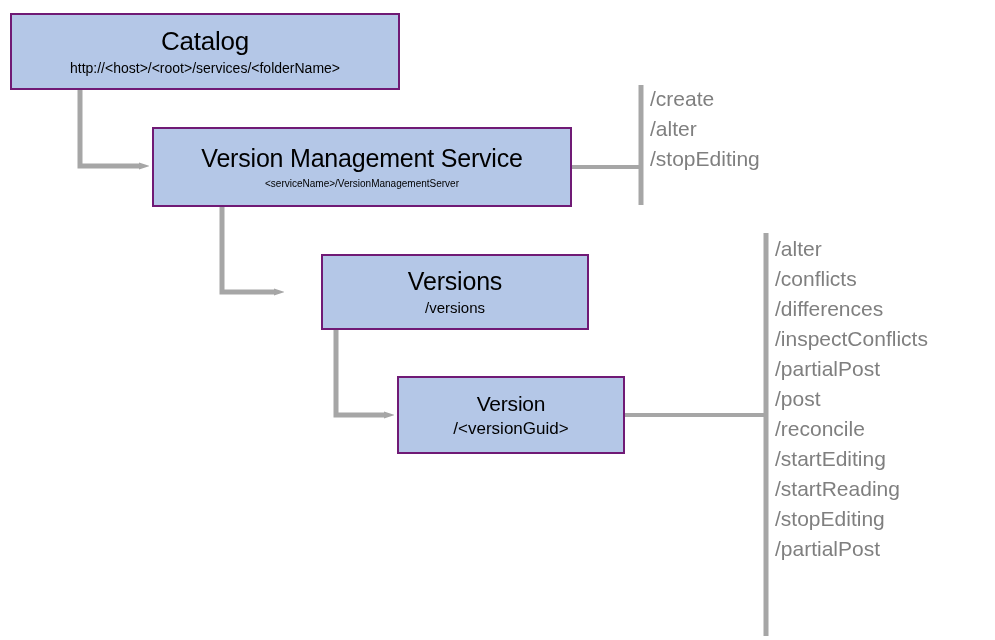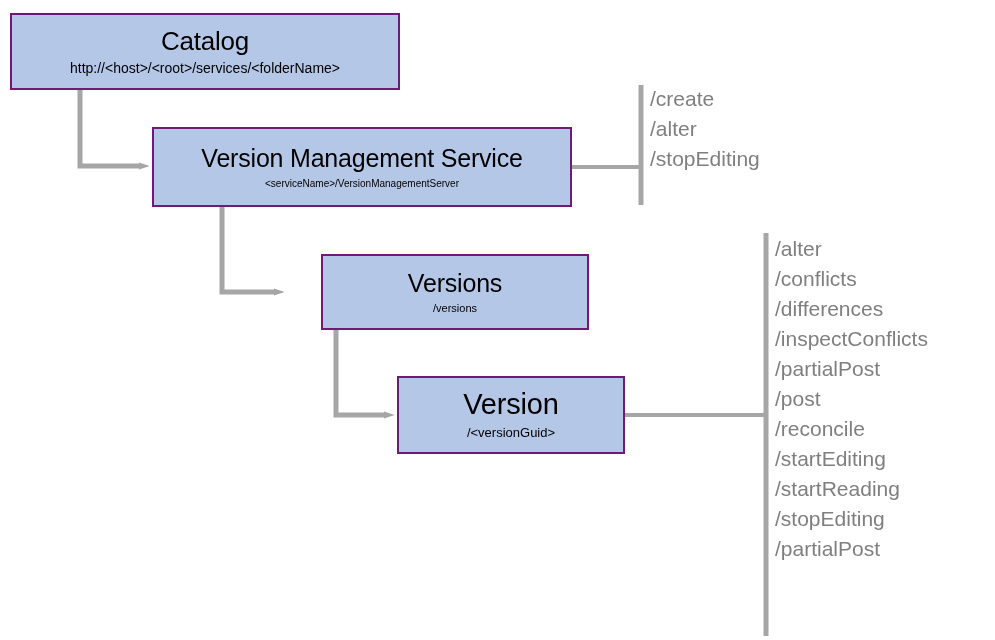--- a/index.html
+++ b/index.html
@@ -69,29 +69,29 @@
   #node-vms .node-title { font-size: 25px; }
   #node-vms .node-path { font-size: 10px; }
   #node-versions {
     left: 287px;
     top: 254px;
     width: 268px;
     height: 76px;
     margin-left: 34px;
   }
   #node-versions .node-title { font-size: 25px; }
-  #node-versions .node-path { font-size: 11px; }
+  #node-versions .node-path { font-size: 15px; }
   #node-version {
     left: 397px;
     top: 376px;
     width: 228px;
     height: 78px;
   }
-  #node-version .node-title { font-size: 29px; }
-  #node-version .node-path { font-size: 13px; }
+  #node-version .node-title { font-size: 21px; }
+  #node-version .node-path { font-size: 17px; }
 
   .endpoint-list {
     position: absolute;
     color: #7f7f7f;
     font-size: 21px;
     line-height: 30px;
     white-space: nowrap;
   }
   #endpoints-vms {
     left: 650px;

